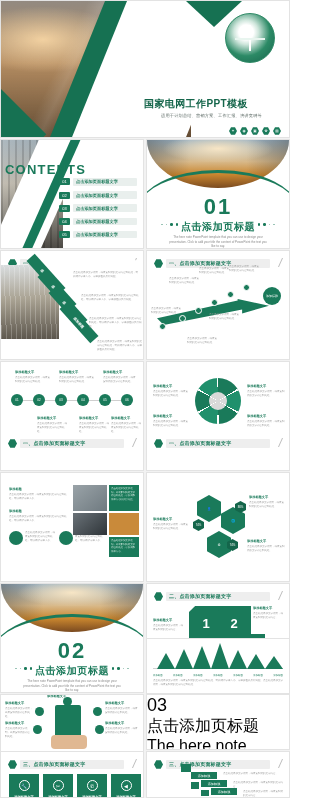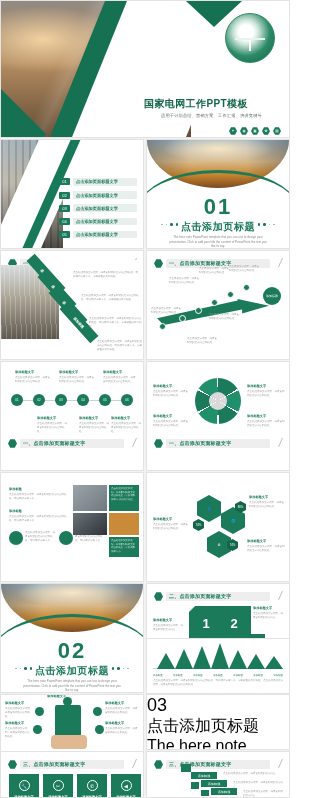--- a/index.html
+++ b/index.html
@@ -203,20 +203,21 @@
       <div class="hexmini">▣</div>
       <div class="hexmini">✿</div>
       <div class="hexmini">▤</div>
     </div>
   </div>
 
   <div class="slide s-contents" style="left:0;top:139px;width:144px;height:110px;">
     <div class="citybg"></div>
     <div class="diag"></div>
     <div class="gbar"></div>
+    <h1>CONTENTS</h1>
     <div class="h1cn">目录</div>
     <div class="items">
       <div class="it">
           <div class="num">01</div>
           <div class="lbl">点击添加页面标题文字</div>
         </div>
       <div class="it">
           <div class="num">02</div>
           <div class="lbl">点击添加页面标题文字</div>
         </div>

